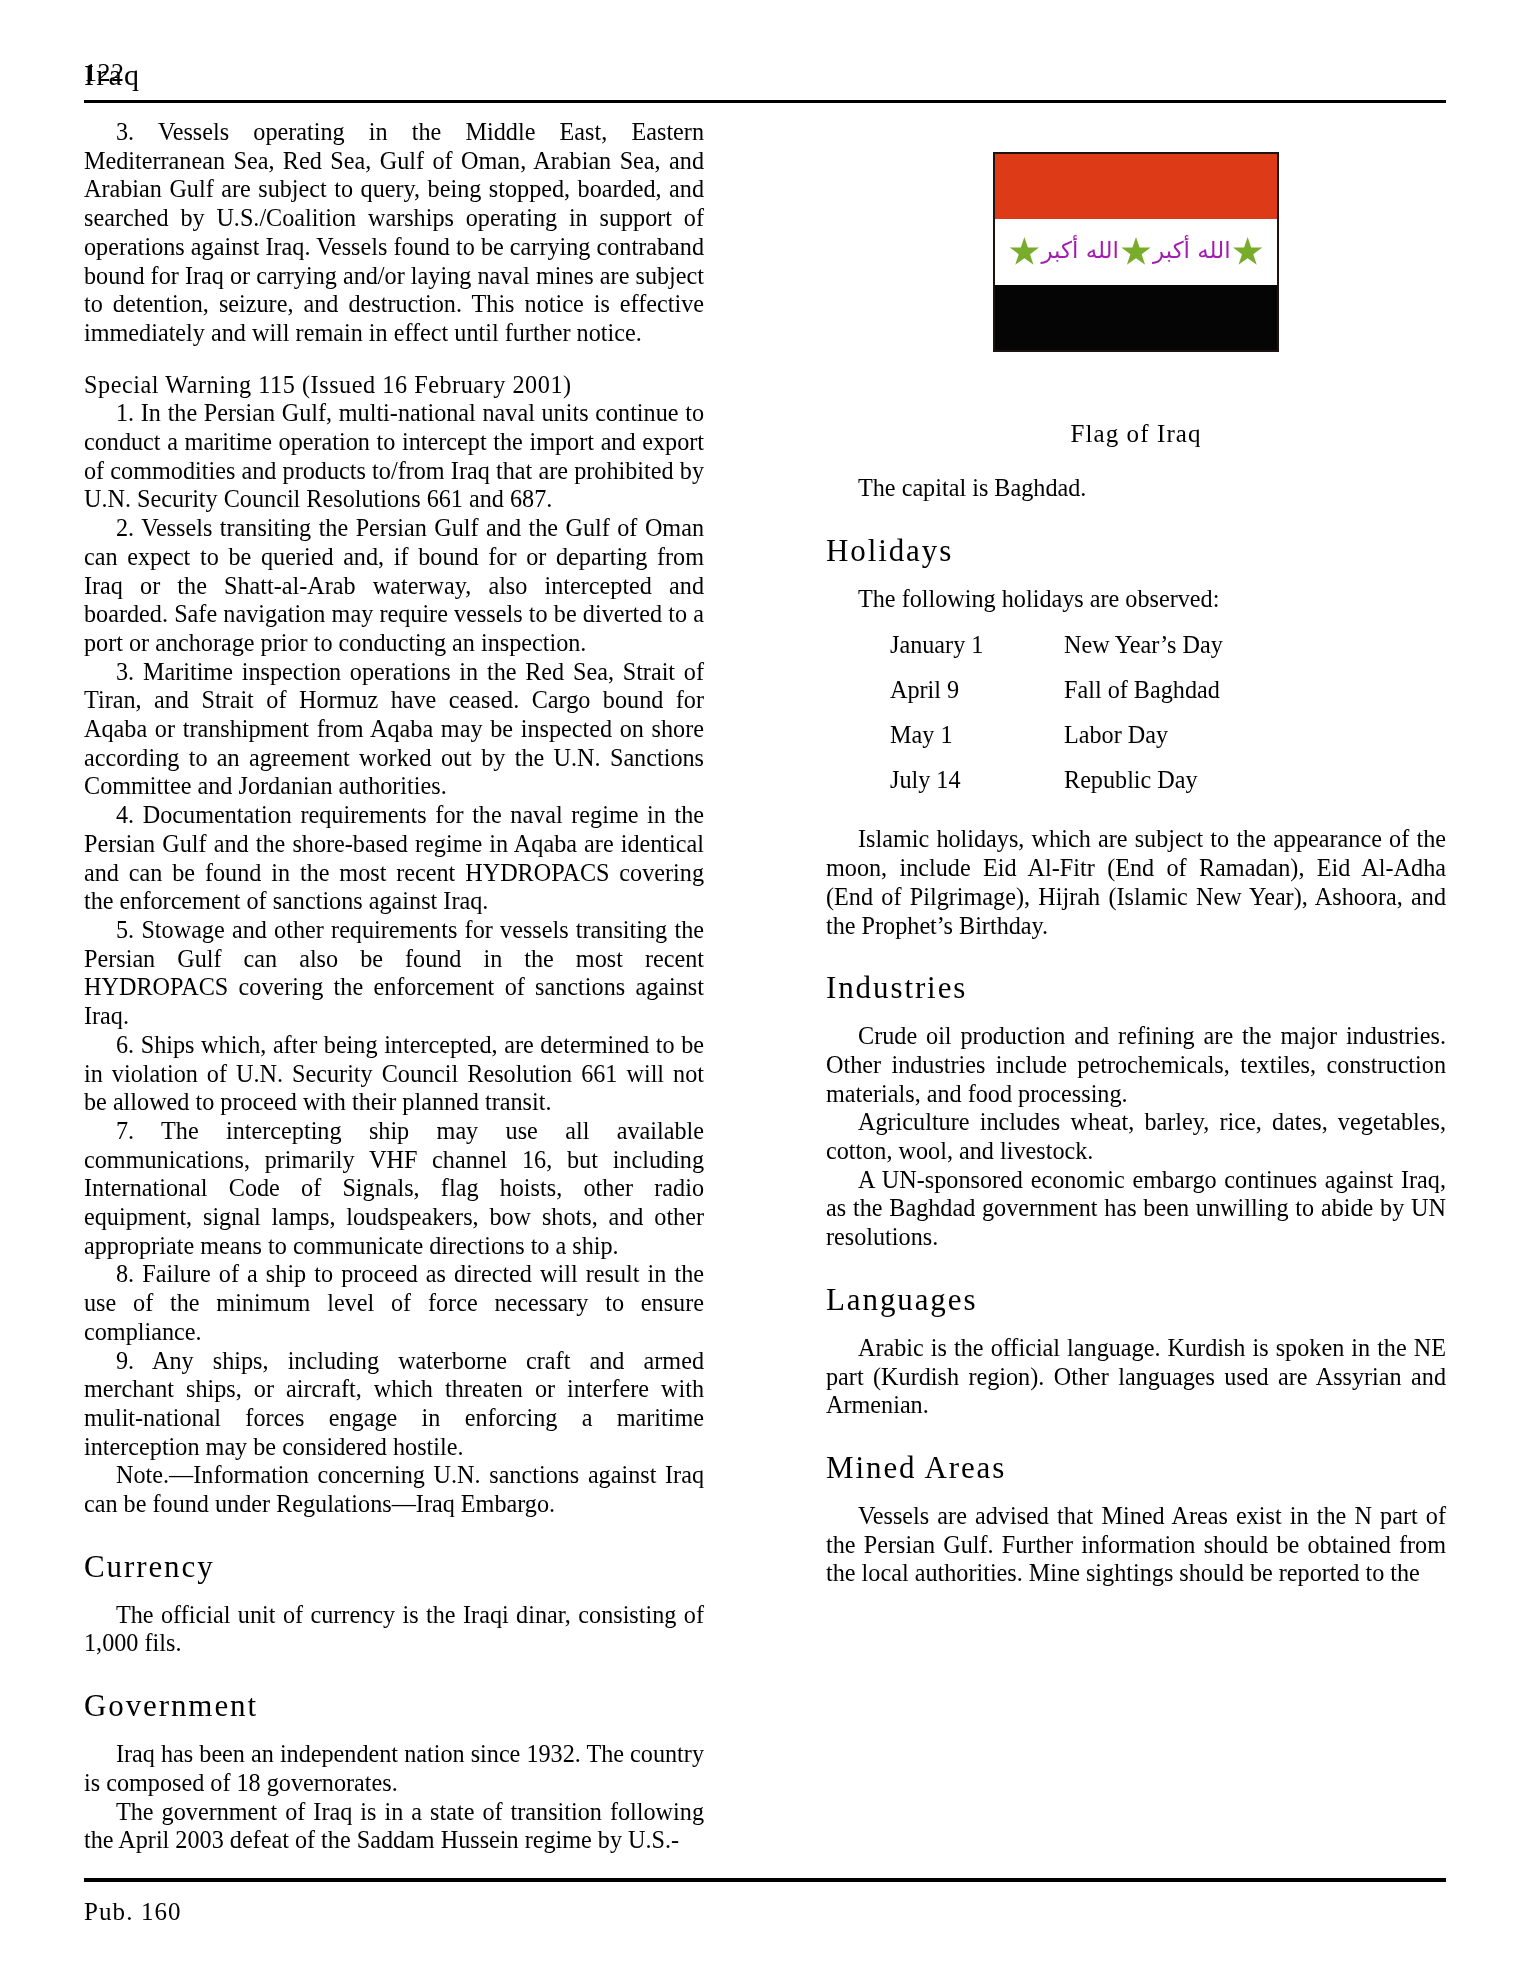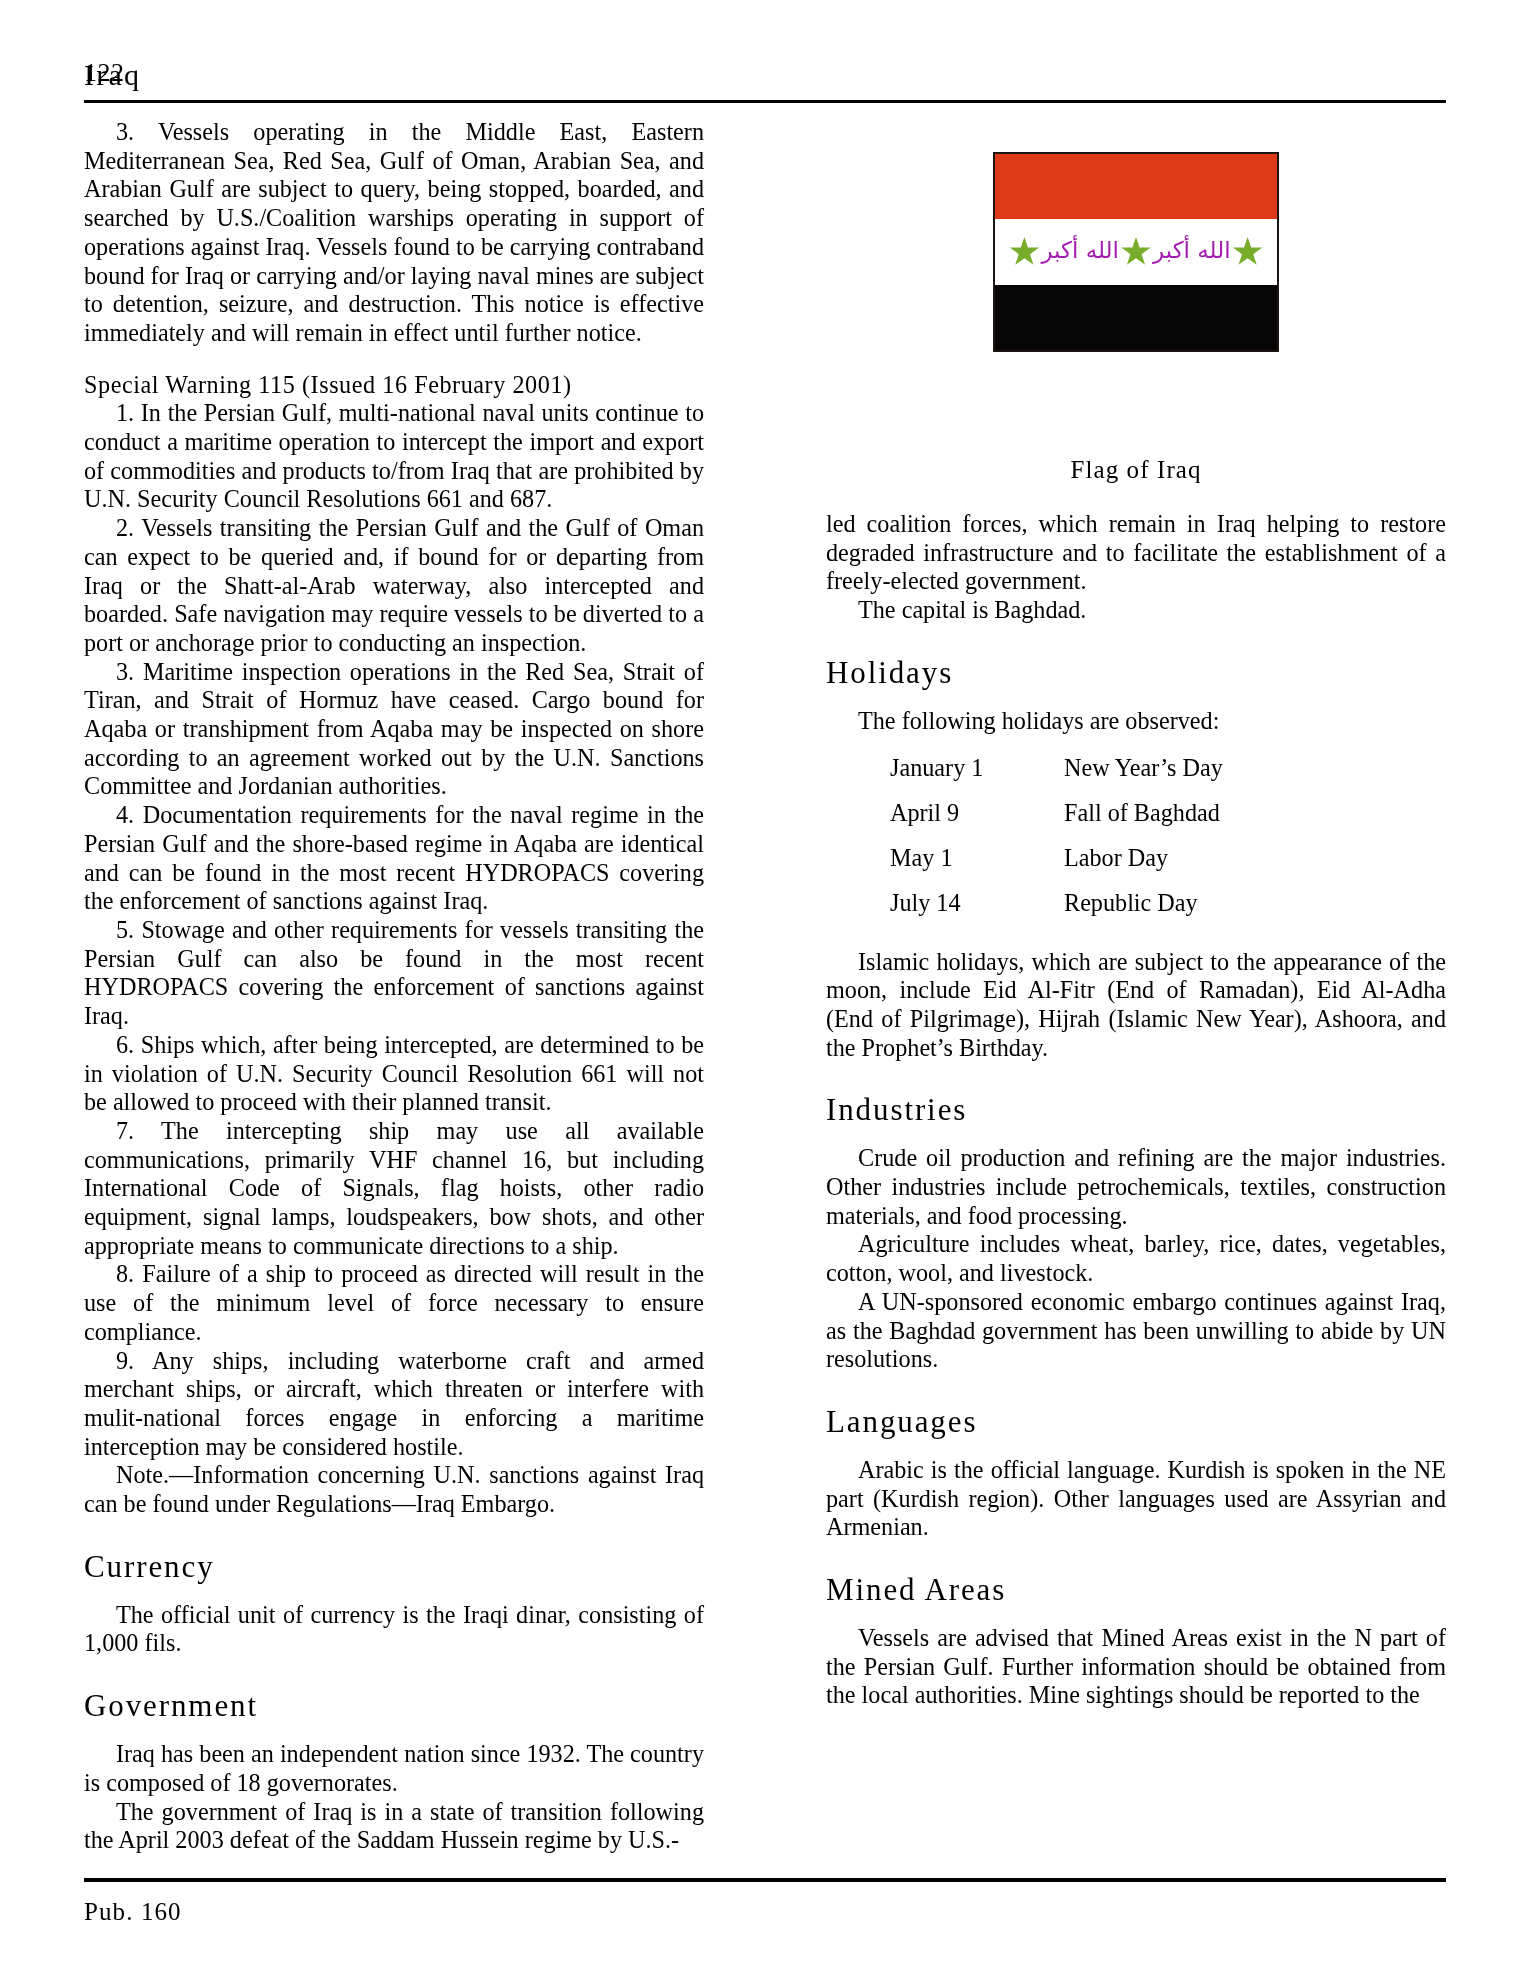--- a/index.html
+++ b/index.html
@@ -147,21 +147,21 @@
     line-height: 1;
     font-family: "DejaVu Sans", sans-serif;
     white-space: nowrap;
     position: relative;
     top: -1px;
   }
   .flag-caption {
     text-align: center;
     font-size: 25px;
     letter-spacing: 1.1px;
-    padding-top: 104px;
+    padding-top: 68px;
     padding-bottom: 26px;
   }
 
   
   .holidays {
     border-collapse: collapse;
     margin: 18px 0 14px 64px;
     font-size: 24.2px;
   }
   .holidays td {
@@ -238,21 +238,20 @@
             <span class="flag-star"></span>
             <span class="flag-script">الله أكبر</span>
             <span class="flag-star"></span>
             <span class="flag-script">الله أكبر</span>
             <span class="flag-star"></span>
           </div>
         </div>
         <div class="flag-caption">Flag of Iraq</div>
       </div>
 
-      <p class="noindent">led coalition forces, which remain in Iraq helping to restore degraded infrastructure and to facilitate the establishment of a freely-elected government.</p>
       <p class="indent last">The capital is Baghdad.</p>
 
       <h2 class="section">Holidays</h2>
       <p class="indent last">The following holidays are observed:</p>
 
       <table class="holidays">
         <tbody>
           <tr>
             <td class="date">January 1</td>
             <td class="name">New Year’s Day</td>

